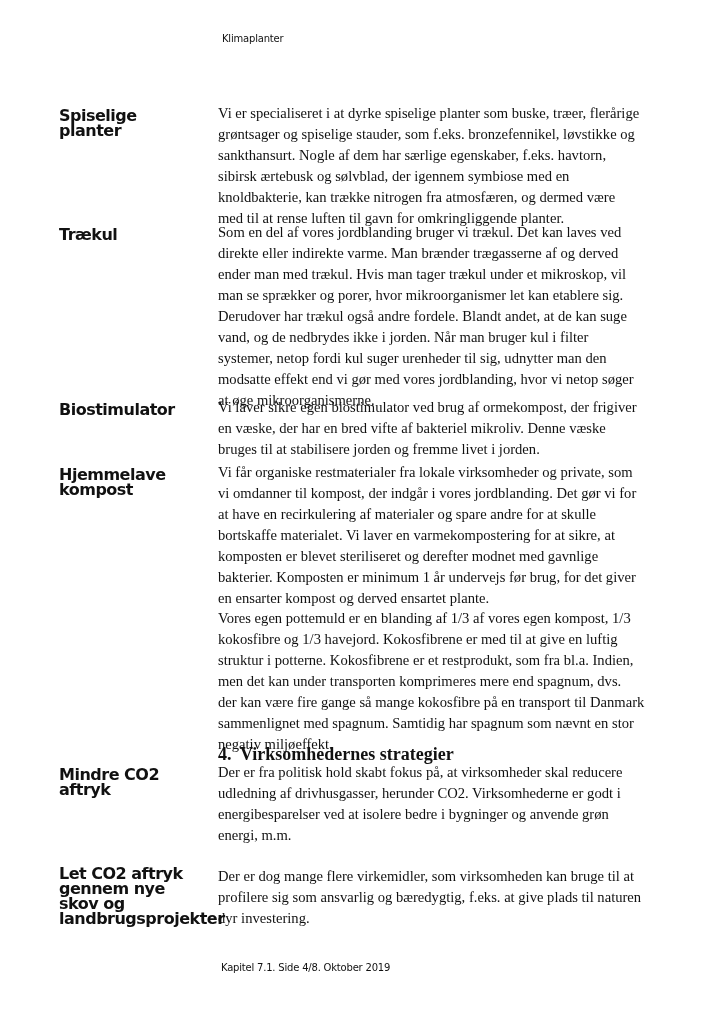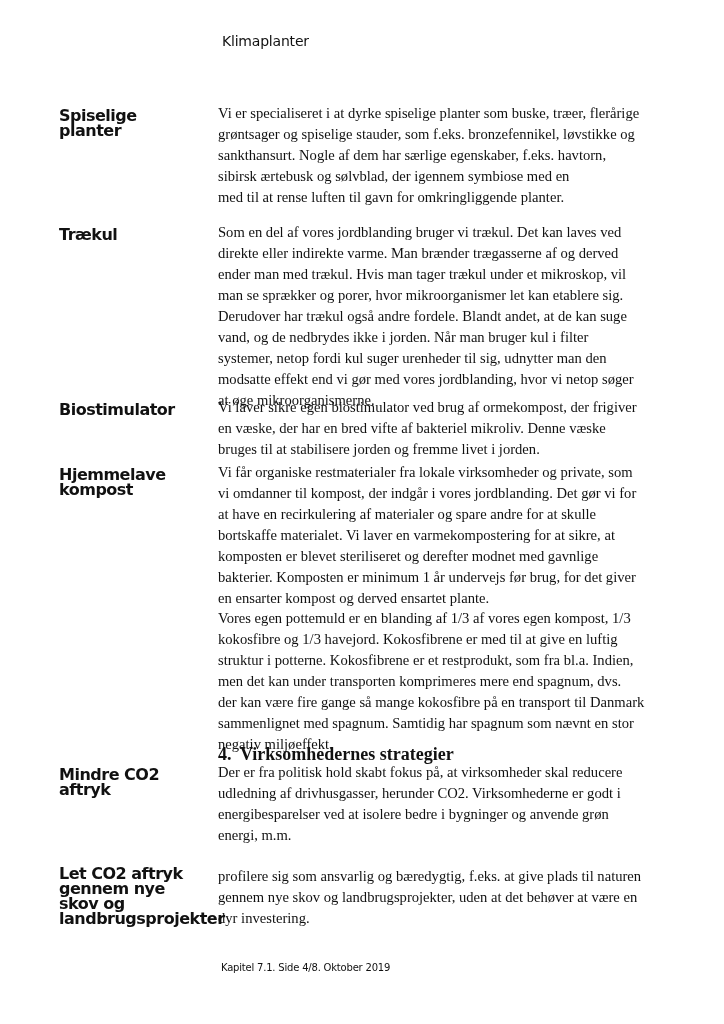--- a/index.html
+++ b/index.html
@@ -1,35 +1,36 @@
 <!DOCTYPE html>
 <html><head>
 <meta charset="utf-8">
 <style>
   html, body { margin: 0; padding: 0; background: #ffffff; }
   body { width: 724px; height: 1024px; position: relative; overflow: hidden; color: #111; }
-  .header { position: absolute; left: 222px; top: 33px; font-family: "DejaVu Sans", sans-serif; font-size: 14px; letter-spacing: -0.2px; }
+  .header { position: absolute; left: 222px; top: 33px; font-family: "DejaVu Sans", sans-serif; font-size: 10px; letter-spacing: -0.2px; }
   .footer { position: absolute; left: 221px; top: 962px; font-family: "DejaVu Sans", sans-serif; font-size: 10px; letter-spacing: -0.2px; }
   .side { position: absolute; left: 59px; font-family: "DejaVu Sans", sans-serif; font-size: 16px; font-weight: bold; letter-spacing: -0.5px; line-height: 15px; width: 140px; }
   .body { position: absolute; left: 218px; font-family: "Liberation Serif", serif; font-size: 14.6px; line-height: 21px; white-space: nowrap; }
   .body .ln { display: block; height: 21px; }
   .heading { position: absolute; left: 218px; font-family: "Liberation Serif", serif; font-size: 18px; font-weight: bold; }
   .heading .num { display: inline-block; width: 22px; }
 </style>
 </head>
 <body>
 
 <div class="header">Klimaplanter</div>
 
 <div class="side" style="top:108px;">Spiselige planter</div>
 <div class="body" style="top:103px;">
     <span class="ln">Vi er specialiseret i at dyrke spiselige planter som buske, træer, flerårige</span>
     <span class="ln">grøntsager og spiselige stauder, som f.eks. bronzefennikel, løvstikke og</span>
     <span class="ln">sankthansurt. Nogle af dem har særlige egenskaber, f.eks. havtorn,</span>
     <span class="ln">sibirsk ærtebusk og sølvblad, der igennem symbiose med en</span>
+    <span class="ln">knoldbakterie, kan trække nitrogen fra atmosfæren, og dermed være</span>
     <span class="ln">med til at rense luften til gavn for omkringliggende planter.</span>
   </div>
 
 <div class="side" style="top:227px;">Trækul</div>
 <div class="body" style="top:222px;">
     <span class="ln">Som en del af vores jordblanding bruger vi trækul. Det kan laves ved</span>
     <span class="ln">direkte eller indirekte varme. Man brænder trægasserne af og derved</span>
     <span class="ln">ender man med trækul. Hvis man tager trækul under et mikroskop, vil</span>
     <span class="ln">man se sprækker og porer, hvor mikroorganismer let kan etablere sig.</span>
     <span class="ln">Derudover har trækul også andre fordele. Blandt andet, at de kan suge</span>
@@ -72,18 +73,18 @@
 <div class="side" style="top:767px;">Mindre CO2 aftryk</div>
 <div class="body" style="top:762px;">
     <span class="ln">Der er fra politisk hold skabt fokus på, at virksomheder skal reducere</span>
     <span class="ln">udledning af drivhusgasser, herunder CO2. Virksomhederne er godt i</span>
     <span class="ln">energibesparelser ved at isolere bedre i bygninger og anvende grøn</span>
     <span class="ln">energi, m.m.</span>
   </div>
 
 <div class="side" style="top:866px; width:142px;">Let CO2 aftryk gennem nye skov og landbrugsprojekter</div>
 <div class="body" style="top:866px;">
+    <span class="ln">Der er dog mange flere virkemidler, som virksomheden kan bruge til at</span>
     <span class="ln">profilere sig som ansvarlig og bæredygtig, f.eks. at give plads til naturen</span>
-    <span class="ln">gennem nye skov og landbrugsprojekter, uden at det behøver at være en</span>
     <span class="ln">dyr investering.</span>
   </div>
 
 <div class="footer">Kapitel 7.1. Side 4/8. Oktober 2019</div>
 
 </body></html>

